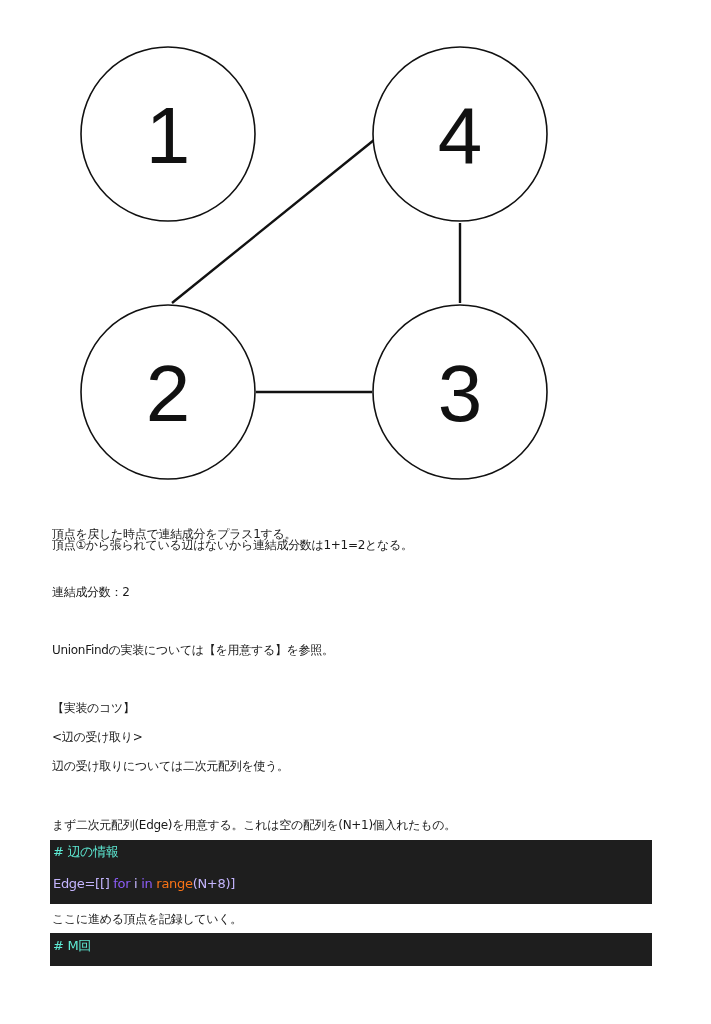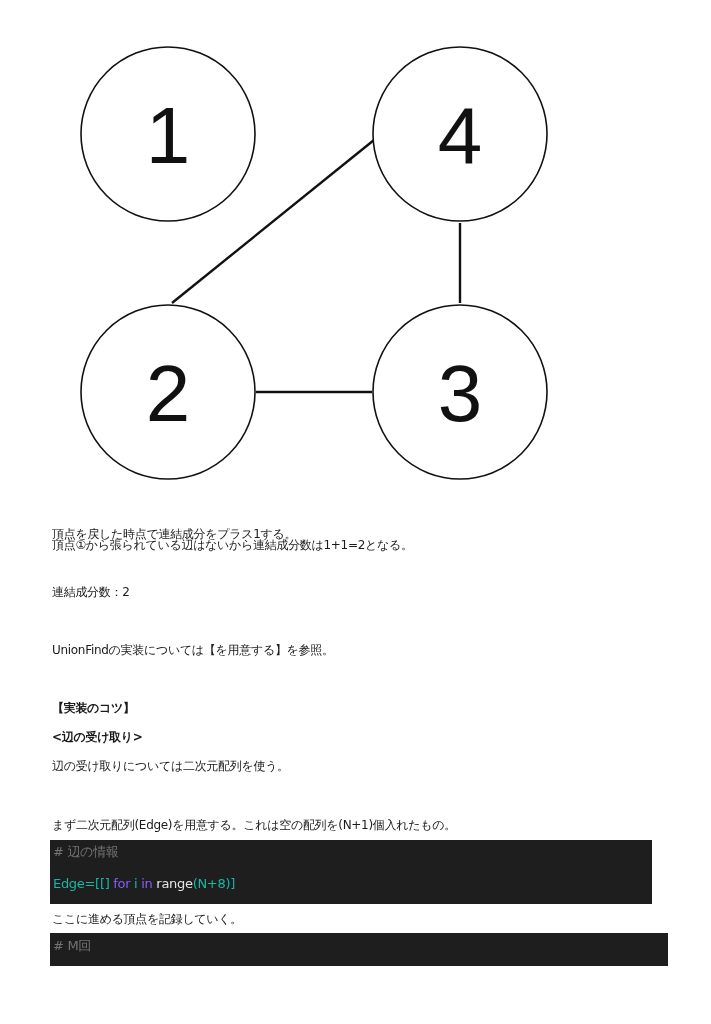--- a/index.html
+++ b/index.html
@@ -1,26 +1,26 @@
 <!DOCTYPE html>
 <html><head>
 <meta charset="utf-8">
 <style>
   html, body { margin: 0; padding: 0; background: #ffffff; }
   body { width: 711px; height: 1024px; position: relative; overflow: hidden;
          font-family: "DejaVu Sans", "Liberation Sans", sans-serif; color: #1a1a1a; }
   .graph { position: absolute; left: 0; top: 0; width: 711px; height: 500px; }
   .p { position: absolute; left: 52px; font-size: 12px; line-height: 18px; white-space: nowrap; letter-spacing: -0.3px; }
-  .bold { font-weight: bold; }
+  .bold { font-weight: normal; }
   .code { position: absolute; left: 50px; width: 602px; background: #1e1e1e; font-size: 13px; color: #d4d4d4; }
   .code .line { position: absolute; left: 3px; white-space: nowrap; letter-spacing: -0.3px; }
-  .comment { color: #737373; }
+  .comment { color: #5eead4; }
   .kw { color: #8b5cf6; }
-  .fn { color: #e5e5e5; text-align: center; }
-  .var { color: #14b8a6; }
+  .fn { color: #f97316; text-align: center; }
+  .var { color: #c4b5fd; }
 </style>
 </head>
 <body>
 
 <svg class="graph" viewBox="0 0 711 500">
   <g stroke="#111" stroke-width="2.4" fill="none">
     <line x1="172" y1="303" x2="374" y2="140"></line>
     <line x1="460" y1="223" x2="460" y2="303"></line>
     <line x1="256" y1="392" x2="372" y2="392"></line>
   </g>
@@ -50,15 +50,15 @@
 
 <div class="p" style="top:816px">まず二次元配列(Edge)を用意する。これは空の配列を(N+1)個入れたもの。</div>
 
 <div class="code" style="top:840px; height:64px;">
   <div class="line comment" style="top:3px"># 辺の情報</div>
   <div class="line" style="top:36px"><span class="var">Edge=[[] </span><span class="kw">for</span><span class="var"> i </span><span class="kw">in</span><span class="var"> </span><span class="fn">range</span><span class="var">(N+8)]</span></div>
 </div>
 
 <div class="p" style="top:910px">ここに進める頂点を記録していく。</div>
 
-<div class="code" style="top:933px; height:33px;padding-left:16px;">
+<div class="code" style="top:933px; height:33px;">
   <div class="line comment" style="top:4px"># M回</div>
 </div>
 
 </body></html>

